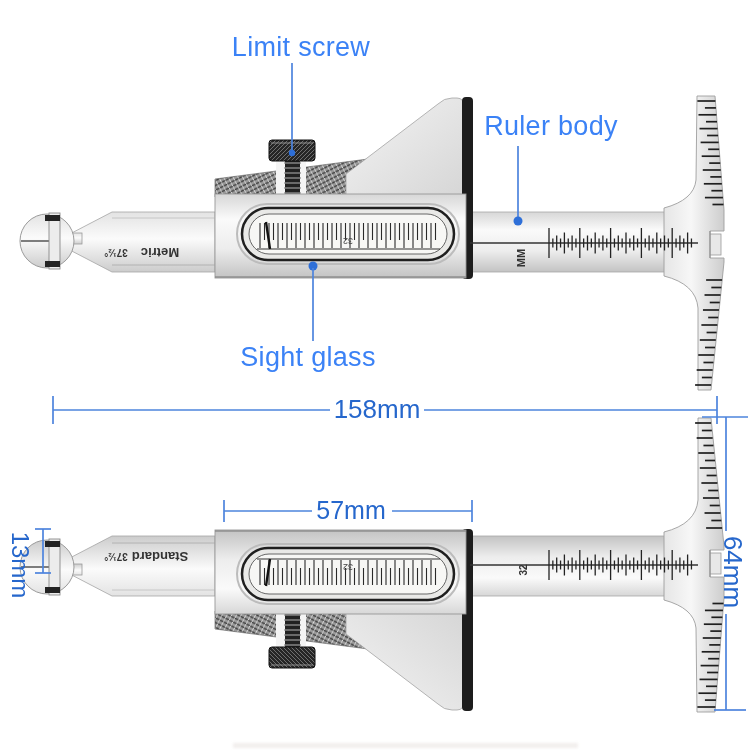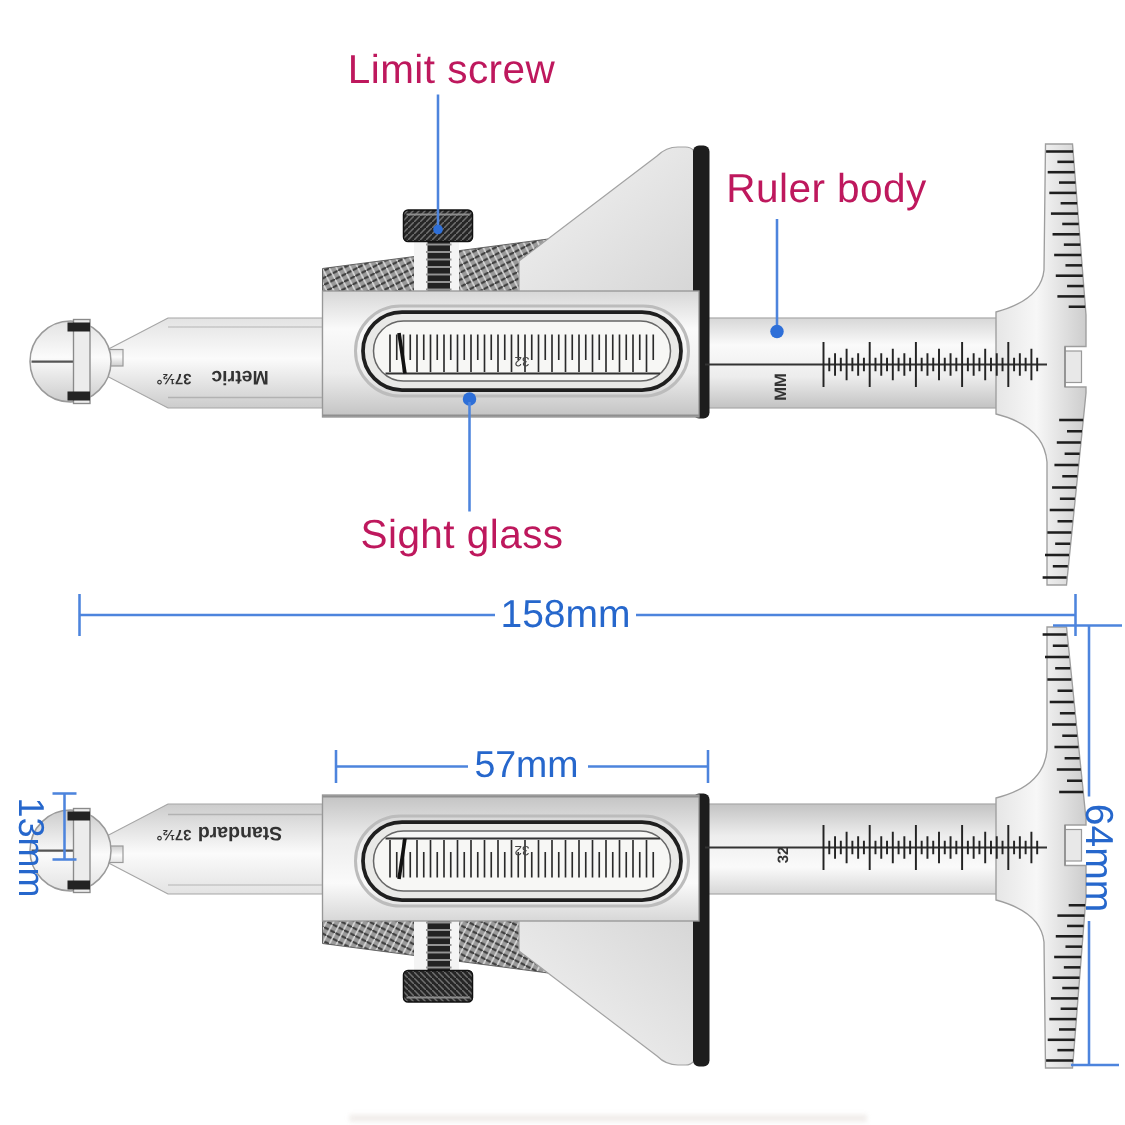--- a/index.html
+++ b/index.html
@@ -1,20 +1,20 @@
 <!DOCTYPE html>
 <html><head>
 <meta charset="utf-8">
 <style>
   html,body{margin:0;padding:0;background:#fff;}
   #stage{position:relative;width:750px;height:750px;background:#fff;overflow:hidden;
          font-family:"Liberation Sans",sans-serif;}
   #scene{position:absolute;left:0;top:0;}
   svg text{font-family:"Liberation Sans",sans-serif;}
-  .label{position:absolute;transform:translate(-50%,-50%);color:#be185d;font-size:27px;
+  .label{position:absolute;transform:translate(-50%,-50%);color:#3b82f6;font-size:27px;
          white-space:nowrap;letter-spacing:.3px;}
   .leader{stroke:#4d84dd;stroke-width:1.7;}
   .dim{stroke:#4d84dd;stroke-width:1.7;}
   .dimtext{font-size:26px;}
   .engraved{fill:#333;font-weight:700;}
   .wm{position:absolute;left:233px;top:743px;width:345px;height:5px;background:#ece7e4;
       filter:blur(1.5px);opacity:.7;}
 </style>
 </head>
 <body>

